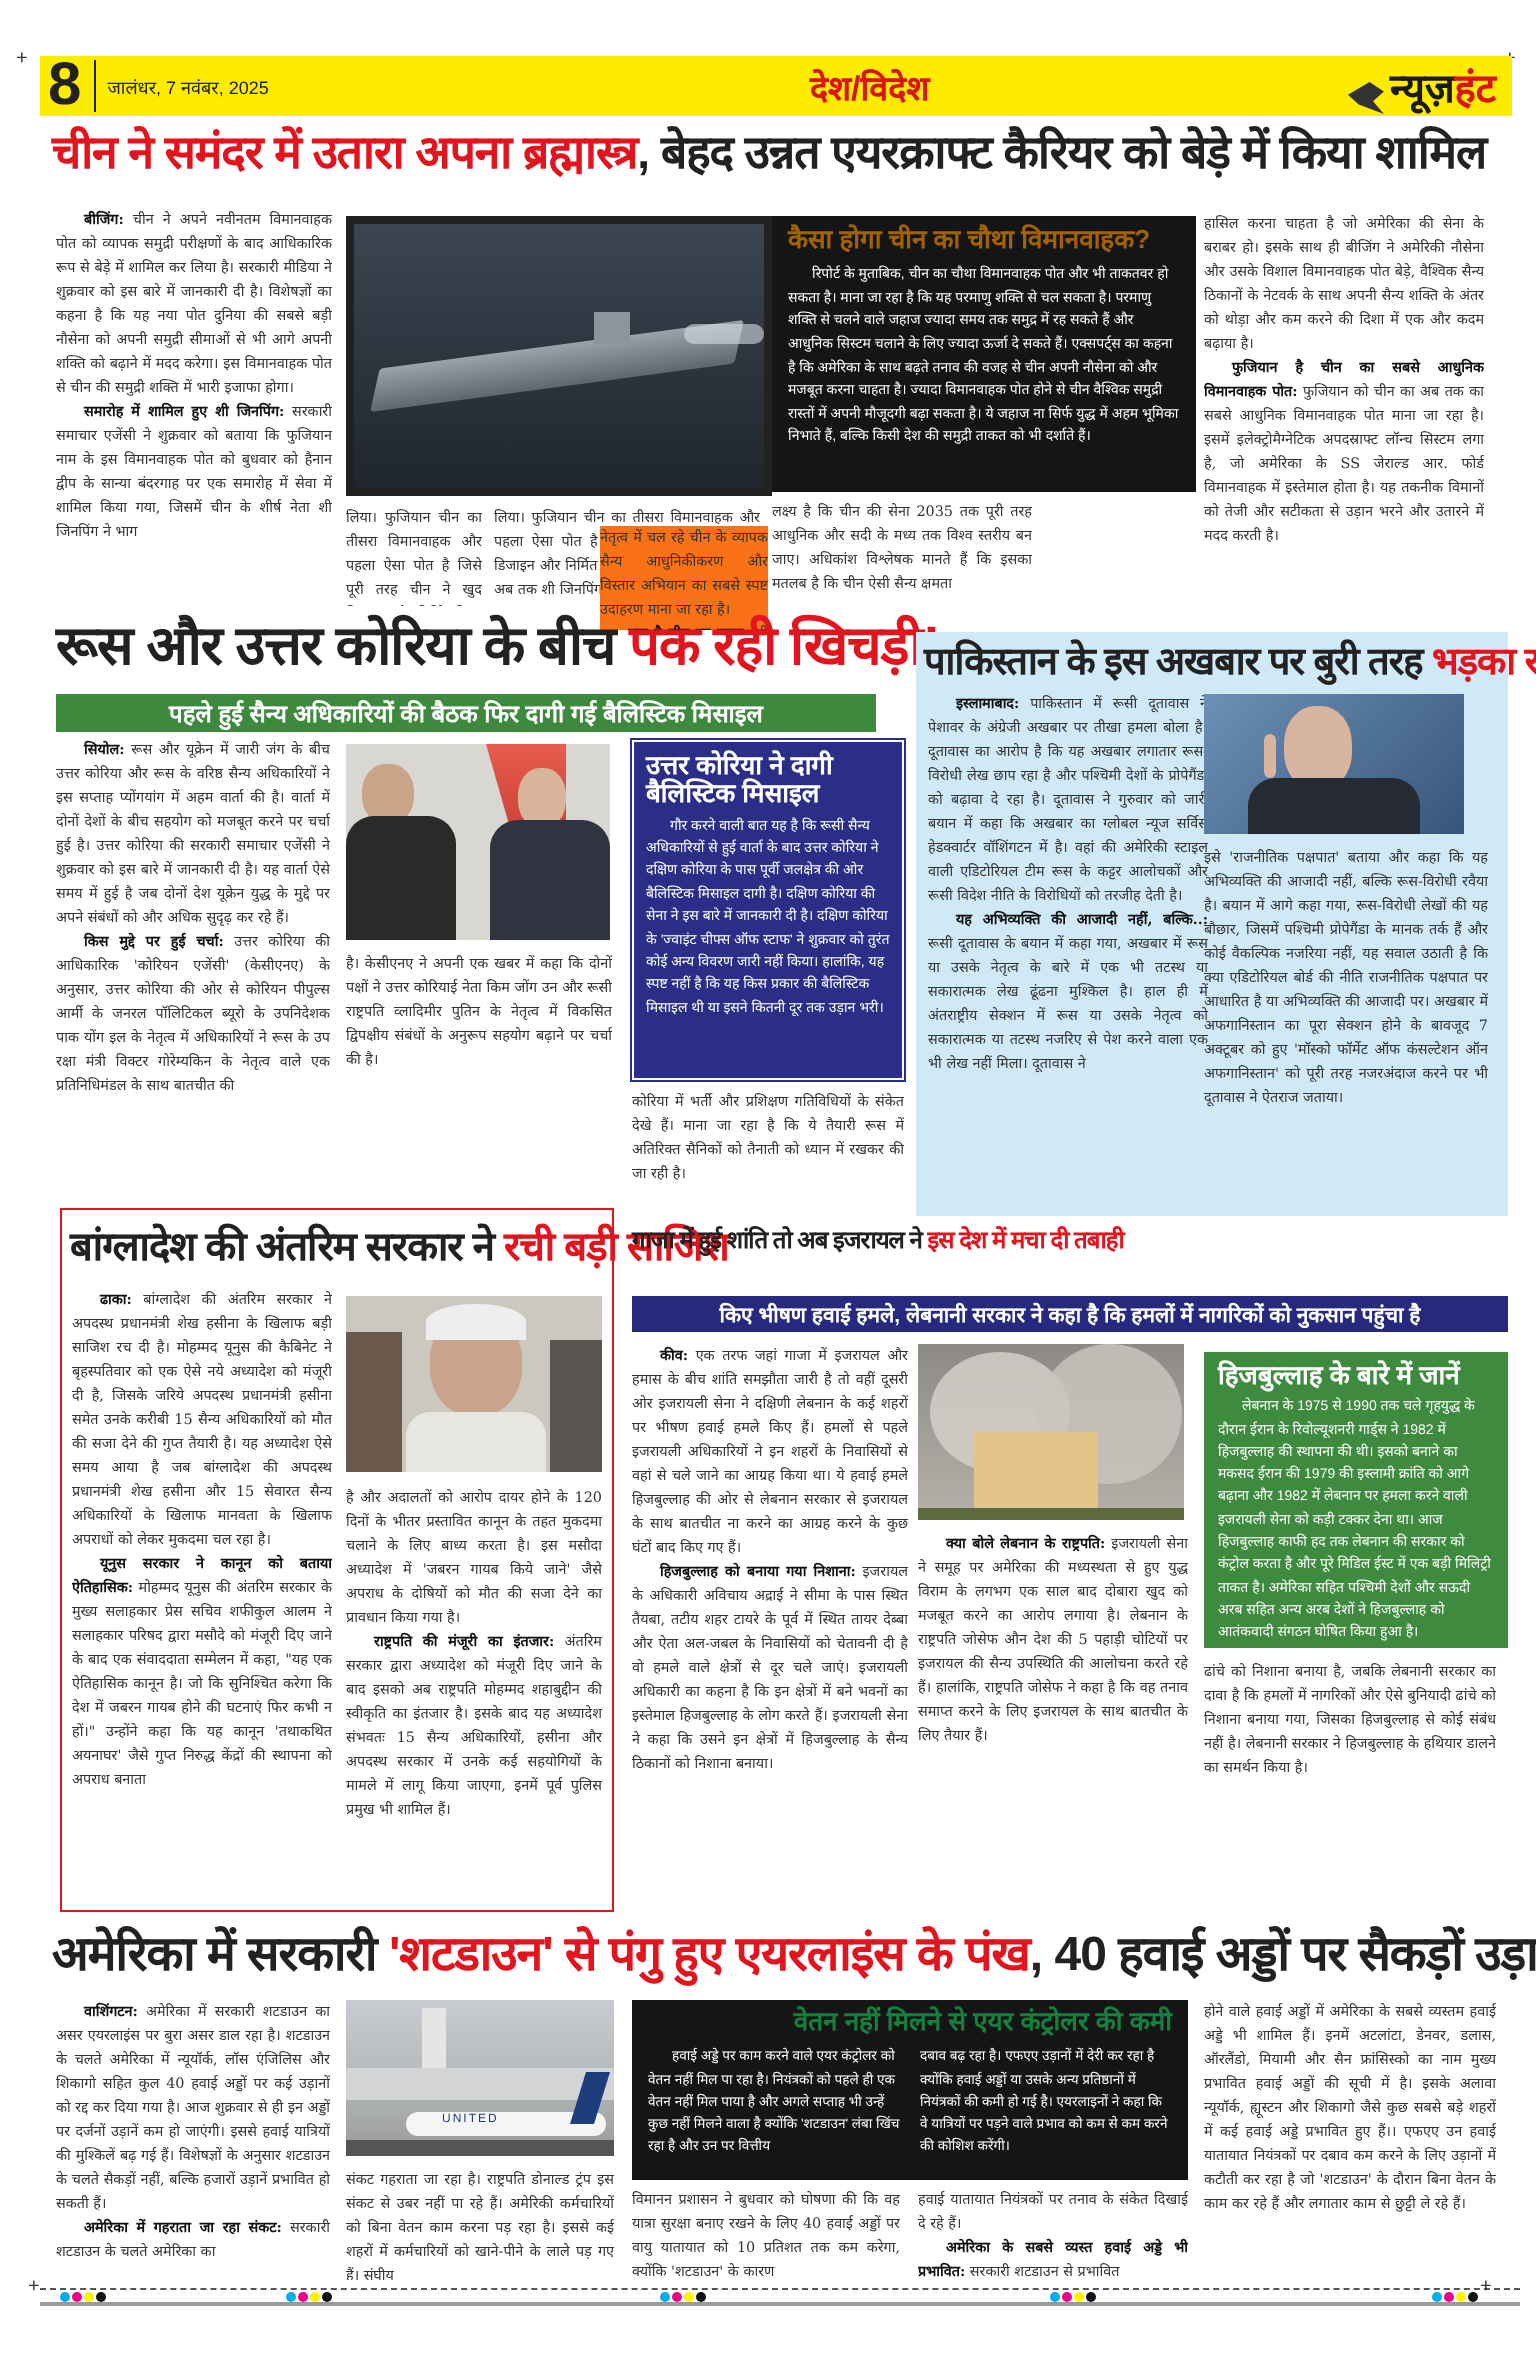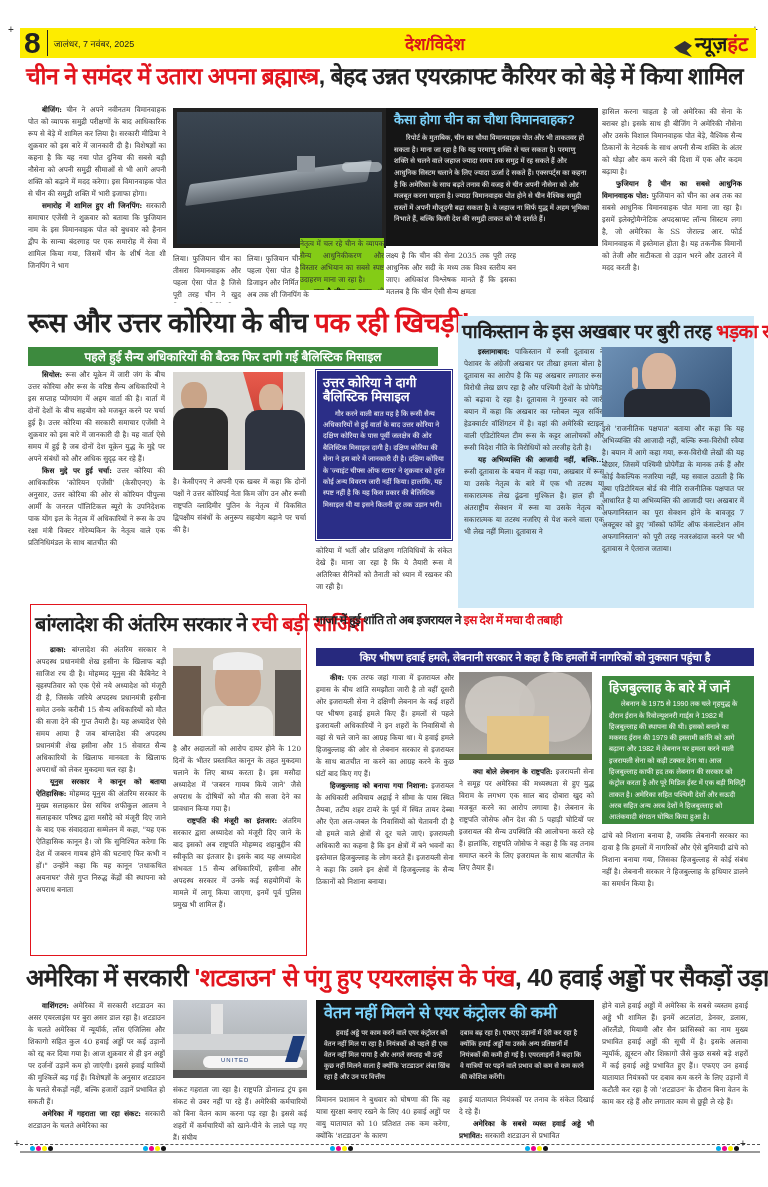--- a/index.html
+++ b/index.html
@@ -57,31 +57,31 @@
 
 <div class="img" style="left:173px;top:108px;width:213px;height:140px;background:#222;padding:4px">
   <div style="width:100%;height:100%;background:linear-gradient(180deg,#3b4652 0%,#2a323b 60%,#1f262d 100%);position:relative">
     <div style="position:absolute;left:14px;top:60px;width:175px;height:22px;background:linear-gradient(180deg,#9aa3ab,#5e666e);transform:skewX(-20deg) rotate(-8deg);border-radius:2px"></div>
     <div style="position:absolute;left:120px;top:44px;width:18px;height:16px;background:#8c949c"></div>
     <div style="position:absolute;right:0;top:50px;width:40px;height:10px;background:#d5dde3;opacity:.6;border-radius:5px"></div>
   </div>
 </div>
 
 <div class="box" style="left:386px;top:108px;width:212px;height:138px;background:#151515;padding:5px 8px">
-  <h3 style="color:#7dd3fc;font-size:13px;margin-bottom:5px">कैसा होगा चीन का चौथा विमानवाहक?</h3>
+  <h3 style="color:#a16207;font-size:13px;margin-bottom:5px">कैसा होगा चीन का चौथा विमानवाहक?</h3>
   <p style="color:#fff;font-size:7px;line-height:11.6px">रिपोर्ट के मुताबिक, चीन का चौथा विमानवाहक पोत और भी ताकतवर हो सकता है। माना जा रहा है कि यह परमाणु शक्ति से चल सकता है। परमाणु शक्ति से चलने वाले जहाज ज्यादा समय तक समुद्र में रह सकते हैं और आधुनिक सिस्टम चलाने के लिए ज्यादा ऊर्जा दे सकते हैं। एक्सपर्ट्स का कहना है कि अमेरिका के साथ बढ़ते तनाव की वजह से चीन अपनी नौसेना को और मजबूत करना चाहता है। ज्यादा विमानवाहक पोत होने से चीन वैश्विक समुद्री रास्तों में अपनी मौजूदगी बढ़ा सकता है। ये जहाज ना सिर्फ युद्ध में अहम भूमिका निभाते हैं, बल्कि किसी देश की समुद्री ताकत को भी दर्शाते हैं।</p>
 </div>
 
 <div class="col" style="left:173px;top:253px;width:68px;height:50px">
   <p style="text-indent:0">लिया। फुजियान चीन का तीसरा विमानवाहक और पहला ऐसा पोत है जिसे पूरी तरह चीन ने खुद डिजाइन और निर्मित किया है। यह विमानवाहक पोत अब तक शी जिनपिंग के</p>
 </div>
 <div class="col" style="left:247px;top:253px;width:133px;height:50px">
   <p style="text-indent:0">लिया। फुजियान चीन का तीसरा विमानवाहक और पहला ऐसा पोत है जिसे पूरी तरह चीन ने खुद डिजाइन और निर्मित किया है। यह विमानवाहक पोत अब तक शी जिनपिंग के</p>
 </div>
-<div class="col" style="left:300px;top:238px;width:84px;height:52px;background:#84cc16">
+<div class="col" style="left:300px;top:263px;width:84px;height:52px;background:#f97316">
   <p style="text-indent:0"><b></b><span>नेतृत्व में चल रहे चीन के व्यापक सैन्य आधुनिकीकरण और विस्तार अभियान का सबसे स्पष्ट उदाहरण माना जा रहा है।</span></p>
   <p><b>क्या है चीन का प्लान:</b><span> शी जिनपिंग का</span></p>
 </div>
 <div class="col" style="left:386px;top:250px;width:130px;height:52px">
   <p style="text-indent:0">लक्ष्य है कि चीन की सेना 2035 तक पूरी तरह आधुनिक और सदी के मध्य तक विश्व स्तरीय बन जाए। अधिकांश विश्लेषक मानते हैं कि इसका मतलब है कि चीन ऐसी सैन्य क्षमता</p>
 </div>
 <div class="col" style="left:602px;top:106px;width:140px;height:196px">
   <p style="text-indent:0"><span>हासिल करना चाहता है जो अमेरिका की सेना के बराबर हो। इसके साथ ही बीजिंग ने अमेरिकी नौसेना और उसके विशाल विमानवाहक पोत बेड़े, वैश्विक सैन्य ठिकानों के नेटवर्क के साथ अपनी सैन्य शक्ति के अंतर को थोड़ा और कम करने की दिशा में एक और कदम बढ़ाया है।</span></p>
   <p><b>फुजियान है चीन का सबसे आधुनिक विमानवाहक पोत:</b><span> फुजियान को चीन का अब तक का सबसे आधुनिक विमानवाहक पोत माना जा रहा है। इसमें इलेक्ट्रोमैग्नेटिक अपदस्राफ्ट लॉन्च सिस्टम लगा है, जो अमेरिका के SS जेराल्ड आर. फोर्ड विमानवाहक में इस्तेमाल होता है। यह तकनीक विमानों को तेजी और सटीकता से उड़ान भरने और उतारने में मदद करती है।</span></p>
 </div>
@@ -194,21 +194,21 @@
   <div style="position:absolute;left:0;top:34px;width:134px;height:16px;background:#d2d4d6"></div>
   <div style="position:absolute;left:30px;top:56px;width:100px;height:12px;background:#f5f5f5;border-radius:6px"></div>
   <div style="position:absolute;left:112px;top:36px;width:20px;height:26px;background:#1e3d7b;clip-path:polygon(40% 0,100% 0,60% 100%,0 100%)"></div>
   <div style="position:absolute;left:48px;top:57px;font-family:'Liberation Sans',sans-serif;font-size:6px;color:#1e3d7b;letter-spacing:1px">UNITED</div>
   <div style="position:absolute;left:0;bottom:0;width:134px;height:8px;background:#555"></div>
 </div>
 <div class="col" style="left:173px;top:1084px;width:134px;height:56px">
   <p style="text-indent:0">संकट गहराता जा रहा है। राष्ट्रपति डोनाल्ड ट्रंप इस संकट से उबर नहीं पा रहे हैं। अमेरिकी कर्मचारियों को बिना वेतन काम करना पड़ रहा है। इससे कई शहरों में कर्मचारियों को खाने-पीने के लाले पड़ गए हैं। संघीय</p>
 </div>
 <div class="box" style="left:316px;top:1000px;width:278px;height:90px;background:#151515;padding:4px 8px">
-  <h3 style="color:#7dd3fc;font-size:16px;text-align:left;margin-bottom:5px">वेतन नहीं मिलने से एयर कंट्रोलर की कमी</h3>
+  <h3 style="color:#15803d;font-size:13px;text-align:right;margin-bottom:5px">वेतन नहीं मिलने से एयर कंट्रोलर की कमी</h3>
   <div style="display:flex;gap:10px">
     <p style="color:#fff;font-size:6.8px;line-height:11.2px;width:126px">हवाई अड्डे पर काम करने वाले एयर कंट्रोलर को वेतन नहीं मिल पा रहा है। नियंत्रकों को पहले ही एक वेतन नहीं मिल पाया है और अगले सप्ताह भी उन्हें कुछ नहीं मिलने वाला है क्योंकि 'शटडाउन' लंबा खिंच रहा है और उन पर वित्तीय</p>
     <p style="color:#fff;font-size:6.8px;line-height:11.2px;width:126px;text-indent:0">दबाव बढ़ रहा है। एफएए उड़ानों में देरी कर रहा है क्योंकि हवाई अड्डों या उसके अन्य प्रतिष्ठानों में नियंत्रकों की कमी हो गई है। एयरलाइनों ने कहा कि वे यात्रियों पर पड़ने वाले प्रभाव को कम से कम करने की कोशिश करेंगी।</p>
   </div>
 </div>
 <div class="col" style="left:316px;top:1094px;width:134px;height:46px">
   <p style="text-indent:0">विमानन प्रशासन ने बुधवार को घोषणा की कि वह यात्रा सुरक्षा बनाए रखने के लिए 40 हवाई अड्डों पर वायु यातायात को 10 प्रतिशत तक कम करेगा, क्योंकि 'शटडाउन' के कारण</p>
 </div>
 <div class="col" style="left:459px;top:1094px;width:135px;height:46px">
   <p style="text-indent:0"><span>हवाई यातायात नियंत्रकों पर तनाव के संकेत दिखाई दे रहे हैं।</span></p>

